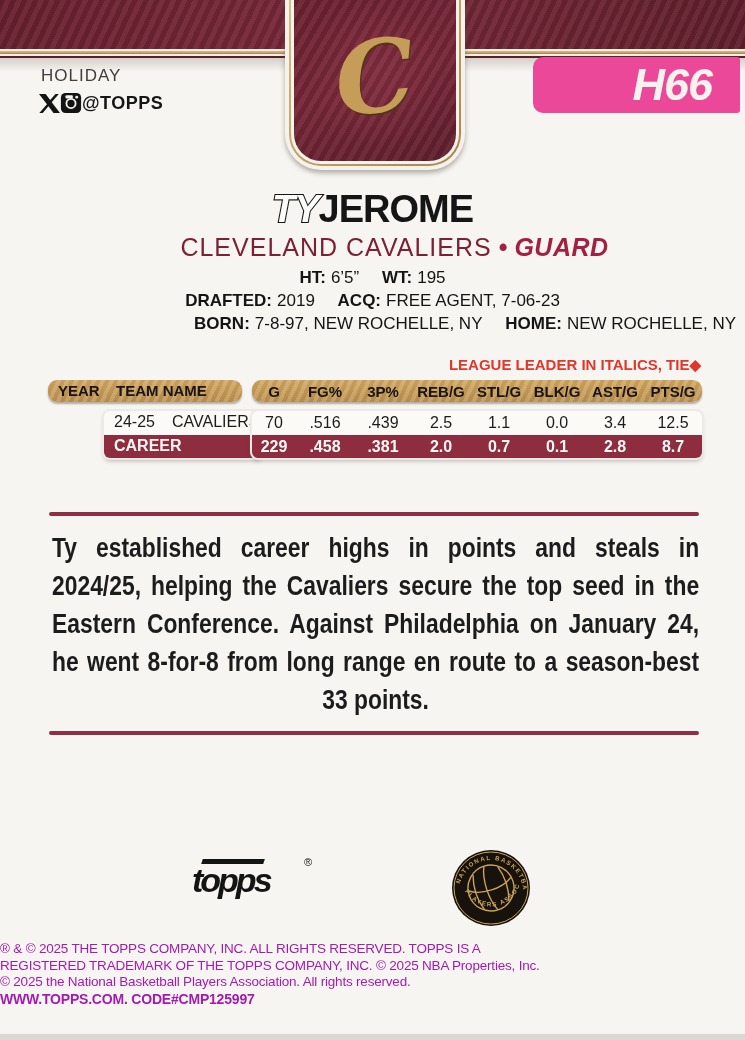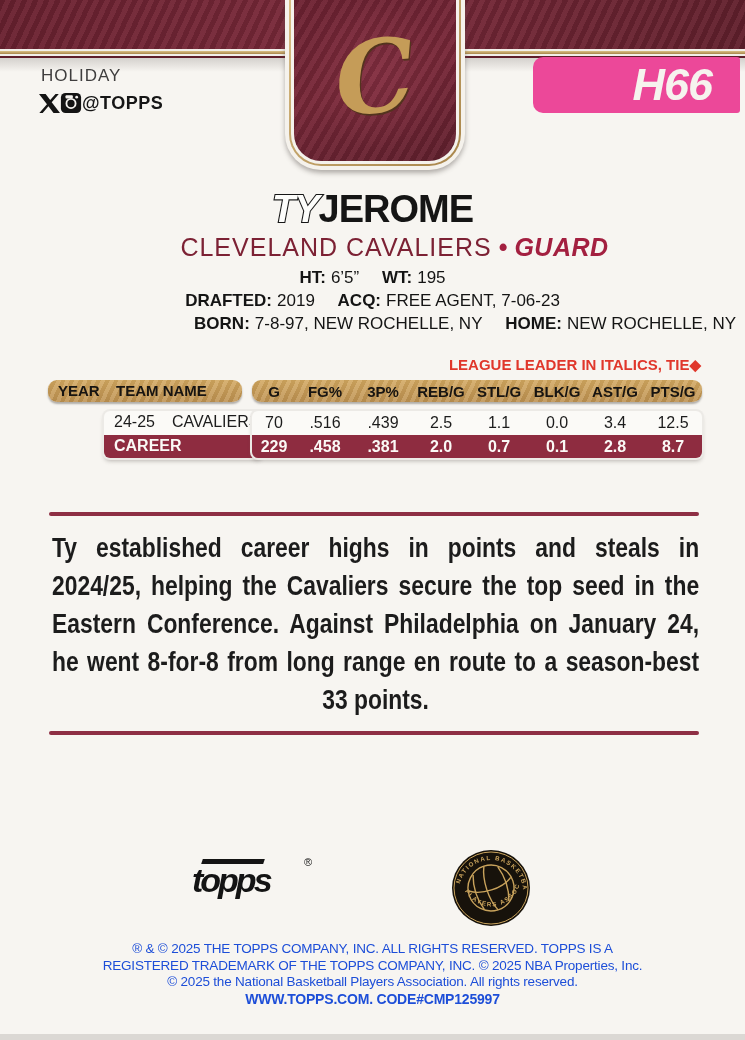--- a/index.html
+++ b/index.html
@@ -125,22 +125,22 @@
   .topps-logo { position:absolute; left:192px; top:856px; width:120px; height:52px; }
   .topps-bar  { position:absolute; left:10px; top:3px; width:62px; height:5px; background:#141414;
                 transform:skewX(-18deg); }
   .topps-word { position:absolute; left:0; top:0; font-size:34px; line-height:48px; font-weight:800;
                 font-style:italic; letter-spacing:-3px; color:#141414; }
   .topps-r    { position:absolute; right:0; top:0; font-size:11px; color:#141414; }
   .nba-logo  { position:absolute; left:353px; top:841px; }
   .nbpa-logo { position:absolute; left:450px; top:848px; }
 
   
-  .legal { position:absolute; left:0; right:0; top:941px; text-align:center;
-           font-size:13.5px; line-height:16.5px; color:#1d4ed8; letter-spacing:-.2px; }
+  .legal { position:absolute; left:0; right:0; top:941px; text-align:left;
+           font-size:13.5px; line-height:16.5px; color:#a21caf; letter-spacing:-.2px; }
   .legal-line-bold { font-weight:800; font-size:14px; }
 
   .scan-edge { position:absolute; left:0; right:0; bottom:0; height:6px; background:#dbd8d4; }
 </style>
 </head>
 <body>
 
 <div class="page">
 
   <div class="band"></div>

